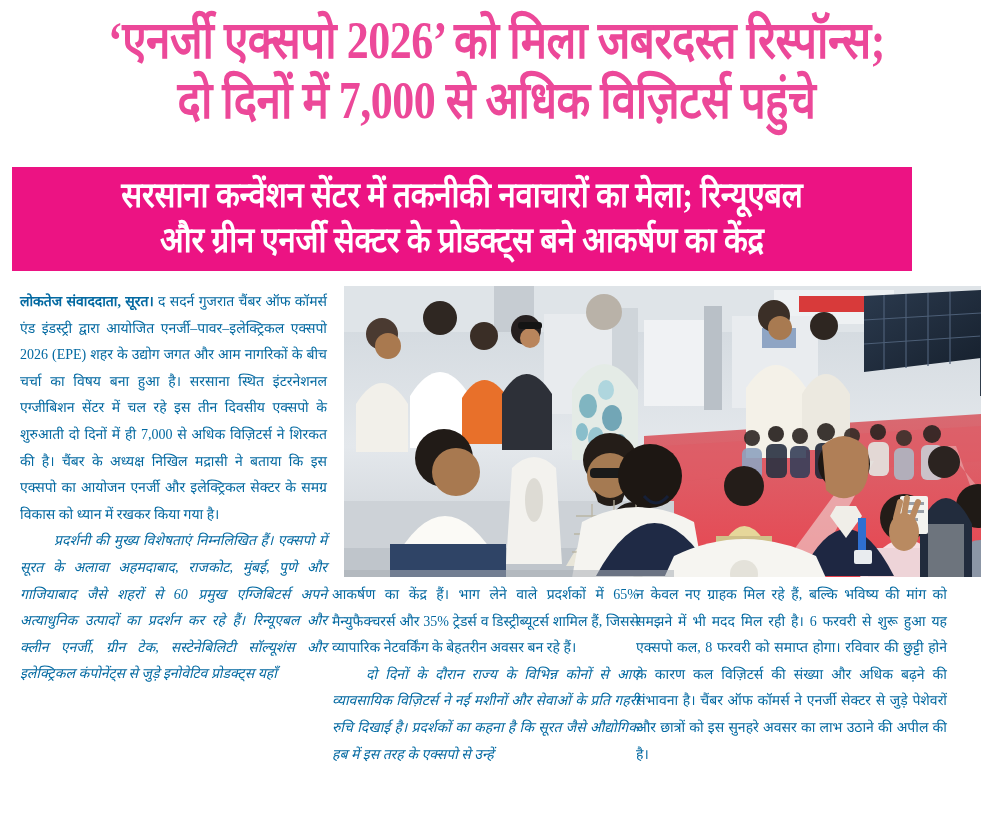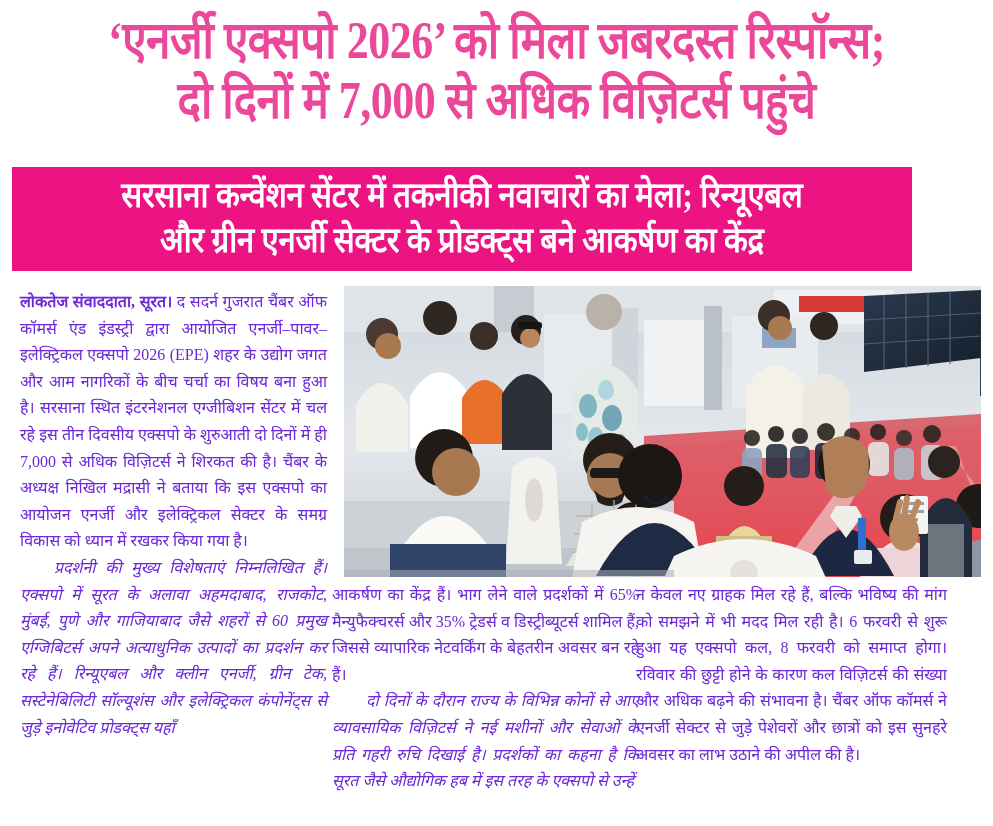--- a/index.html
+++ b/index.html
@@ -91,23 +91,23 @@
     overflow: hidden;
     background: #9aa3ad;
   }
   .photo svg { display: block; }
 
   
   .col {
     position: absolute;
     box-sizing: border-box;
     font-family: "Liberation Serif", serif;
-    font-size: 16px;
+    font-size: 14px;
     line-height: 26.6px;
-    color: #6d28d9;
+    color: #0369a1;
     text-align: justify;
     text-justify: inter-word;
     hyphens: none;
   }
   .col p { margin: 0; }
   .col p + p { text-indent: 34px; font-style: italic; }
   .col .lead { font-weight: bold; }
 
   #col1 { left: 20px;  top: 289px; width: 307px; height: 530px; }
   #col2 { left: 332px; top: 582px; width: 307px; height: 240px; }

